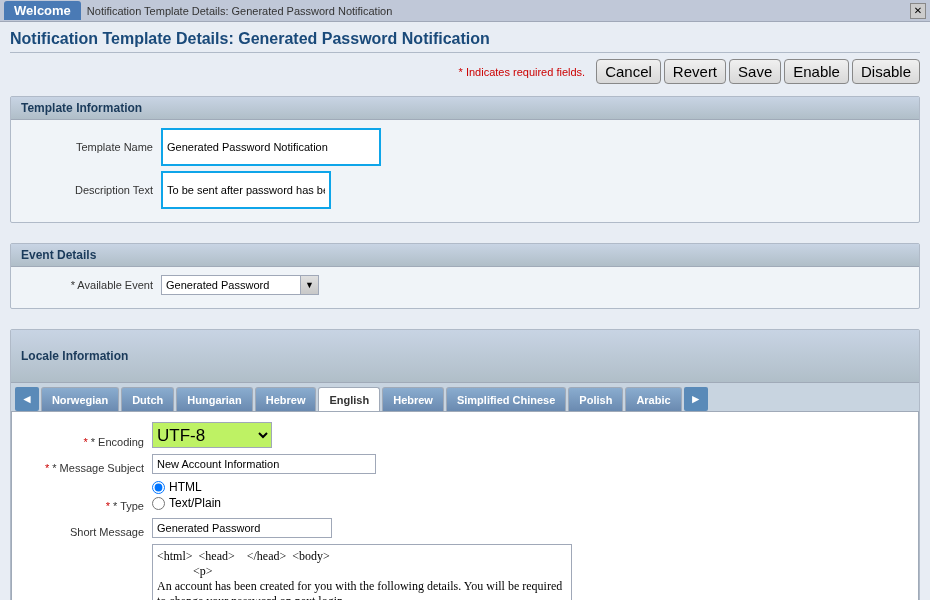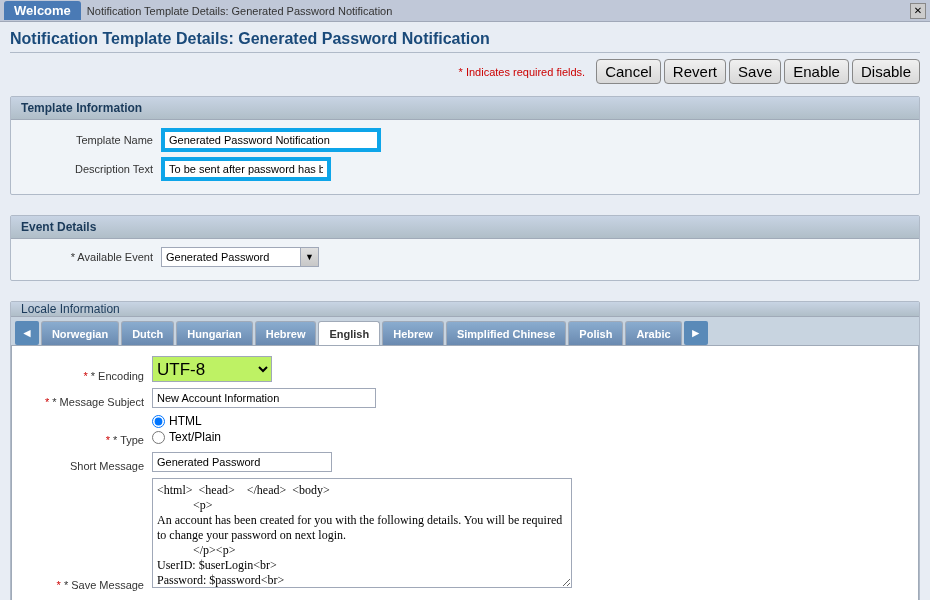--- a/index.html
+++ b/index.html
@@ -105,36 +105,36 @@
       margin-bottom: 5px;
     }
     .form-label {
       width: 140px;
       text-align: right;
       padding-right: 8px;
       font-size: 11px;
       color: #333;
     }
     .form-input {
-      border: 4px solid #0ea5e9;
-      padding: 8px 4px;
+      border: 2px solid #0ea5e9;
+      padding: 17px 4px;
       font-size: 11px;
       background: white;
       height: 20px;
     }
     
     .locale-section {
       background: #f0f4f8;
       border: 1px solid #b0bac8;
       border-radius: 2px;
     }
     .locale-section-header {
       background: linear-gradient(to bottom, #c8d4e4, #b0bec8);
-      padding: 0 10px;
-      font-weight: normal;
+      padding: 19px 10px;
+      font-weight: bold;
       font-size: 12px;
       color: #1a3a5a;
       border-bottom: 1px solid #a0aab8;
     }
     .tabs-container {
       display: flex;
       align-items: center;
       background: #c8d4e0;
       padding: 4px 4px 0 4px;
       border-bottom: 1px solid #a0aab8;

